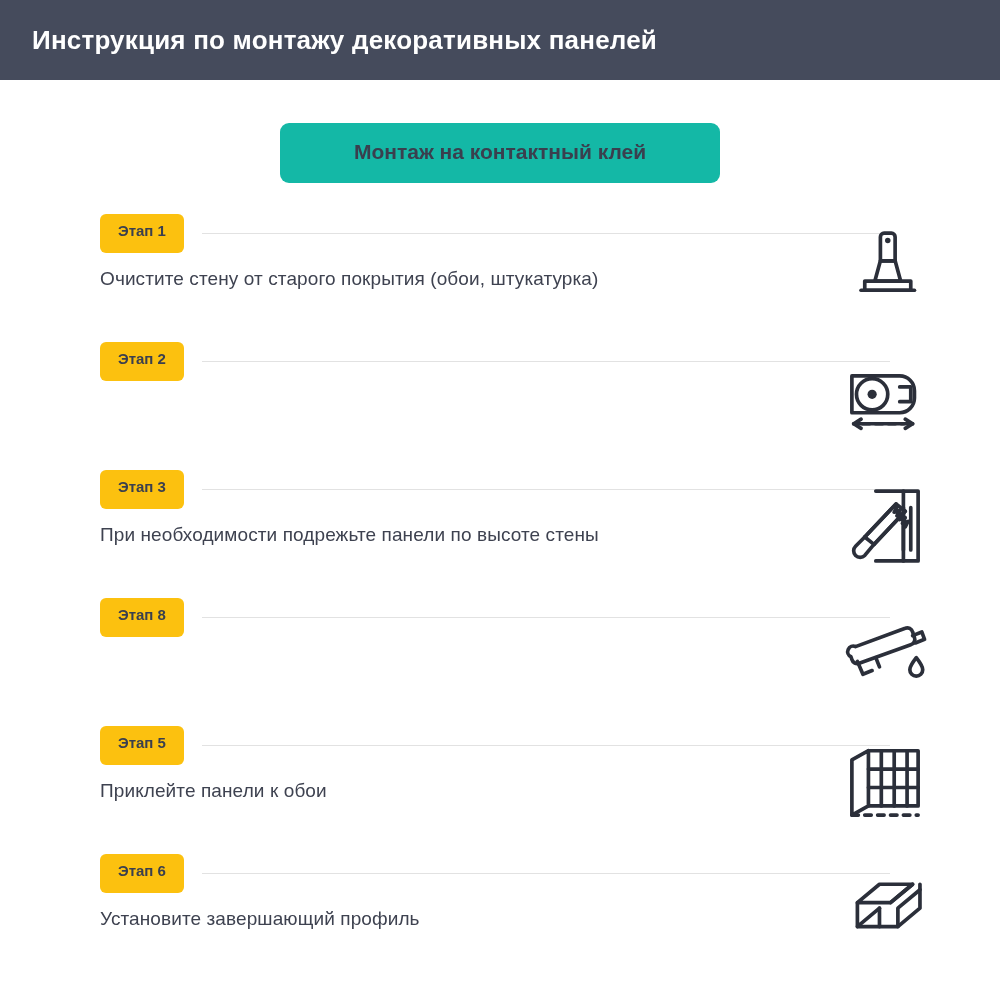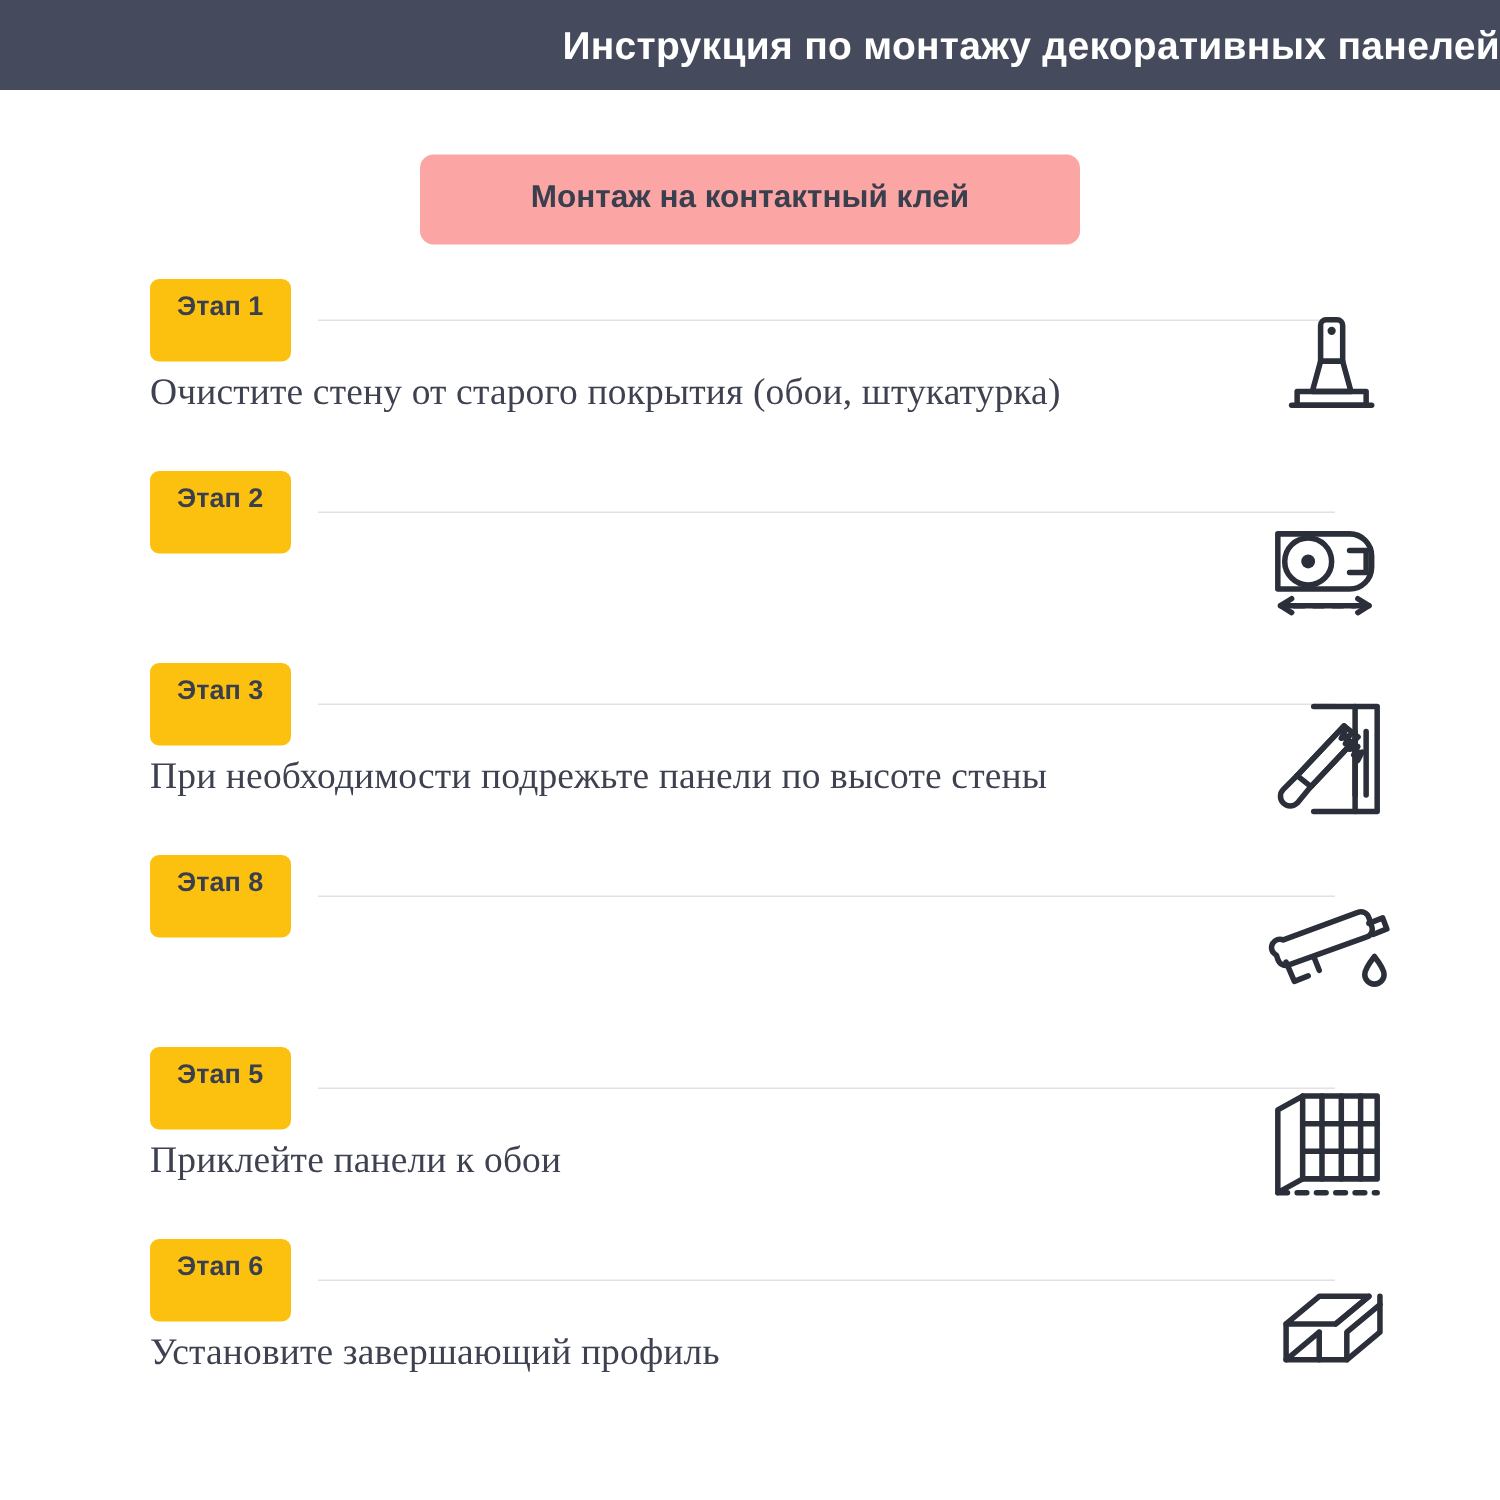--- a/index.html
+++ b/index.html
@@ -17,43 +17,43 @@
 
   .page {
     position: relative;
     width: 1000px;
     height: 1000px;
     box-sizing: border-box;
   }
 
   
   .header {
-    height: 60px;
+    height: 80px;
     background: #454b5c;
     display: flex;
     align-items: center;
-    justify-content: flex-end;
+    justify-content: flex-start;
     padding-left: 32px;
   }
   .header-title {
     color: #ffffff;
     font-size: 26px;
     font-weight: bold;
     letter-spacing: 0.2px;
     text-align: center;
   }
 
   
   .subtitle-wrap {
     display: flex;
     justify-content: center;
     margin-top: 43px;
   }
   .subtitle-pill {
-    background: #fca5a5;
+    background: #14b8a6;
     color: #3a3f4e;
     font-size: 21px;
     font-weight: bold;
     border-radius: 9px;
     padding: 17px 60px 19px;
     min-width: 440px;
     text-align: center;
     box-sizing: border-box;
   }
 
@@ -70,39 +70,38 @@
     box-sizing: border-box;
   }
   .step-head {
     display: flex;
     align-items: center;
     height: 36px;
   }
   .step-badge {
     background: #fcc10f;
     color: #3a3f4e;
-    font-size: 18px;
+    font-size: 15px;
     font-weight: bold;
     border-radius: 6px;
-    padding: 8px 18px 26px;
+    padding: 8px 18px 14px;
     white-space: nowrap;
   }
   .step-rule {
     flex: 1;
     height: 1px;
     background: #e2e2e2;
     margin-left: 18px;
     margin-right: 10px;
   }
   .step-text {
     margin-top: 17px;
-    font-size: 25px;
+    font-size: 19px;
     color: #3e4250;
     letter-spacing: 0.1px;
-    font-family: Liberation Serif, serif;
   }
 
   .step-icon {
     position: absolute;
     right: 60px;
     top: 0;
     width: 110px;
     height: 110px;
     display: flex;
     align-items: center;

